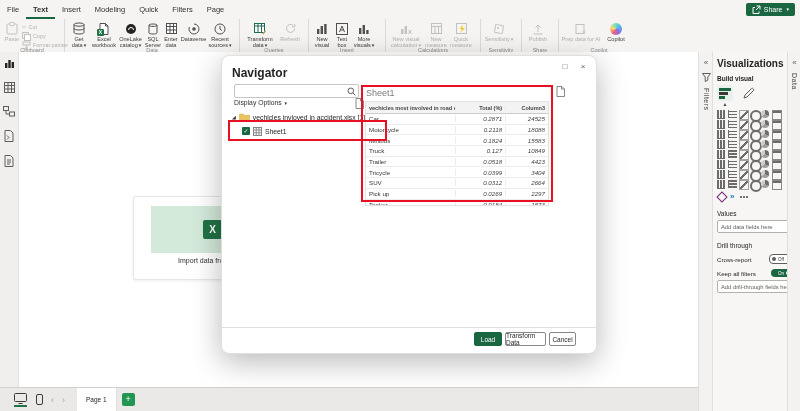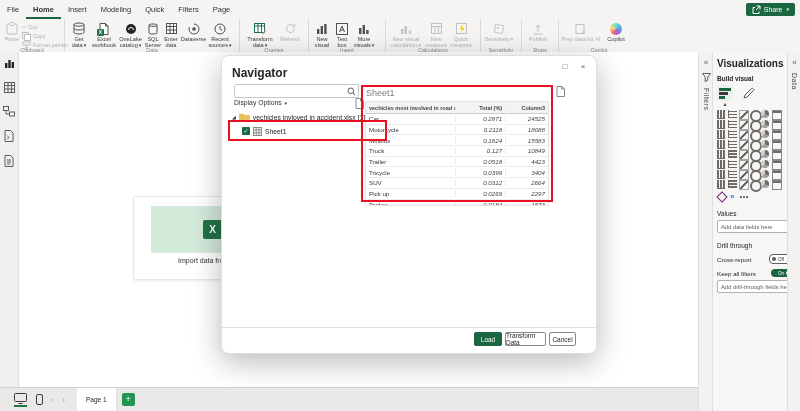--- a/index.html
+++ b/index.html
@@ -115,21 +115,21 @@
   .page-tab{height:100%;background:#fff;display:flex;align-items:center;padding:0 9px;font-size:6.5px;color:#252423;margin-left:12px;border-right:1px solid #e1dfdd}
   .add-page{width:13px;height:13px;background:#219653;border-radius:2px;color:#fff;font-size:9px;line-height:13px;text-align:center;margin-left:5px}
 </style>
 </head>
 <body>
 
 <div class="app">
 
   <div class="menubar">
     <span class="menu-item">File</span>
-    <span class="menu-item active">Home</span>
+    <span class="menu-item active">Text</span>
     <span class="menu-item">Insert</span>
     <span class="menu-item">Modeling</span>
     <span class="menu-item">Quick</span>
     <span class="menu-item">Filters</span>
     <span class="menu-item">Page</span>
     <div class="share-btn">
       <span>
           <svg width="9" height="9">
             <path d="M3 2.5H1v6h6v-2" fill="none" stroke="#fff"></path>
             <path d="M4.5 1H8v3.5M8 1L4 5" fill="none" stroke="#fff"></path>

